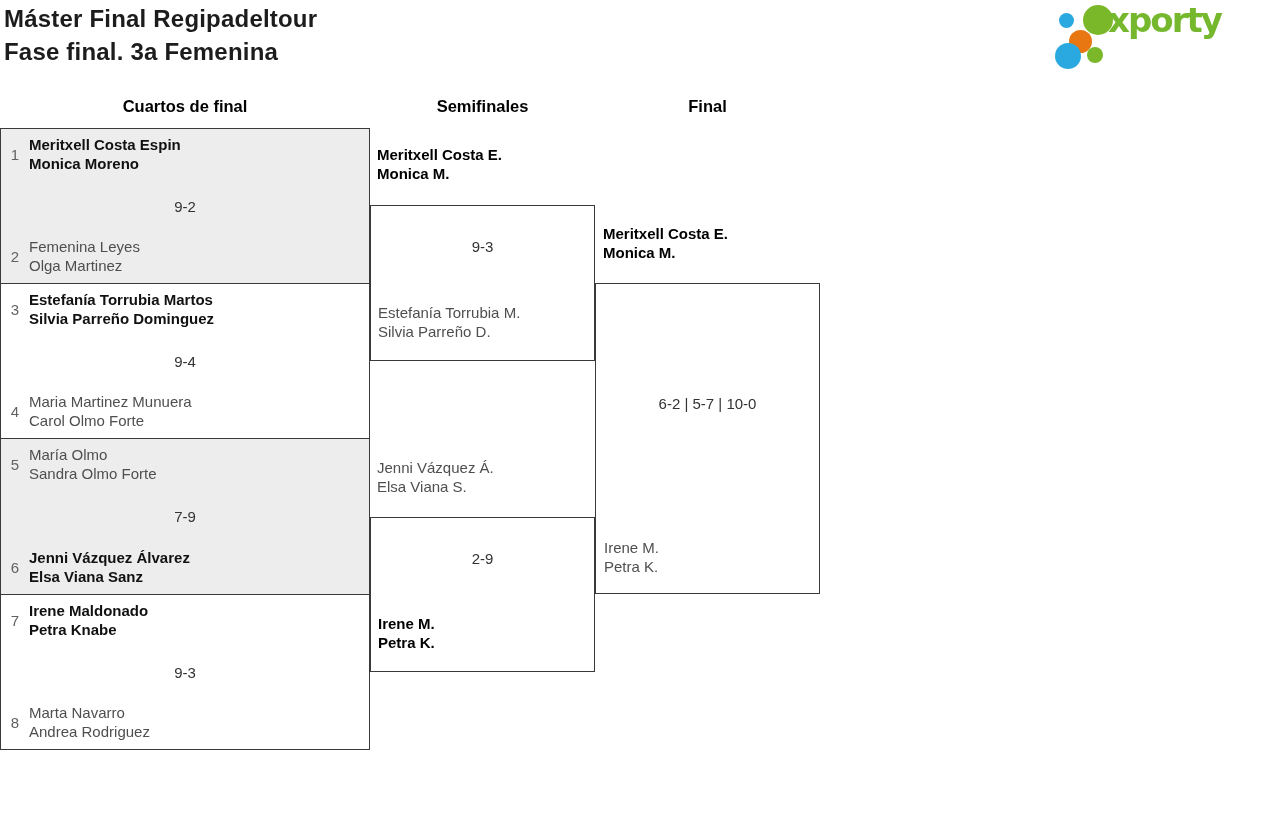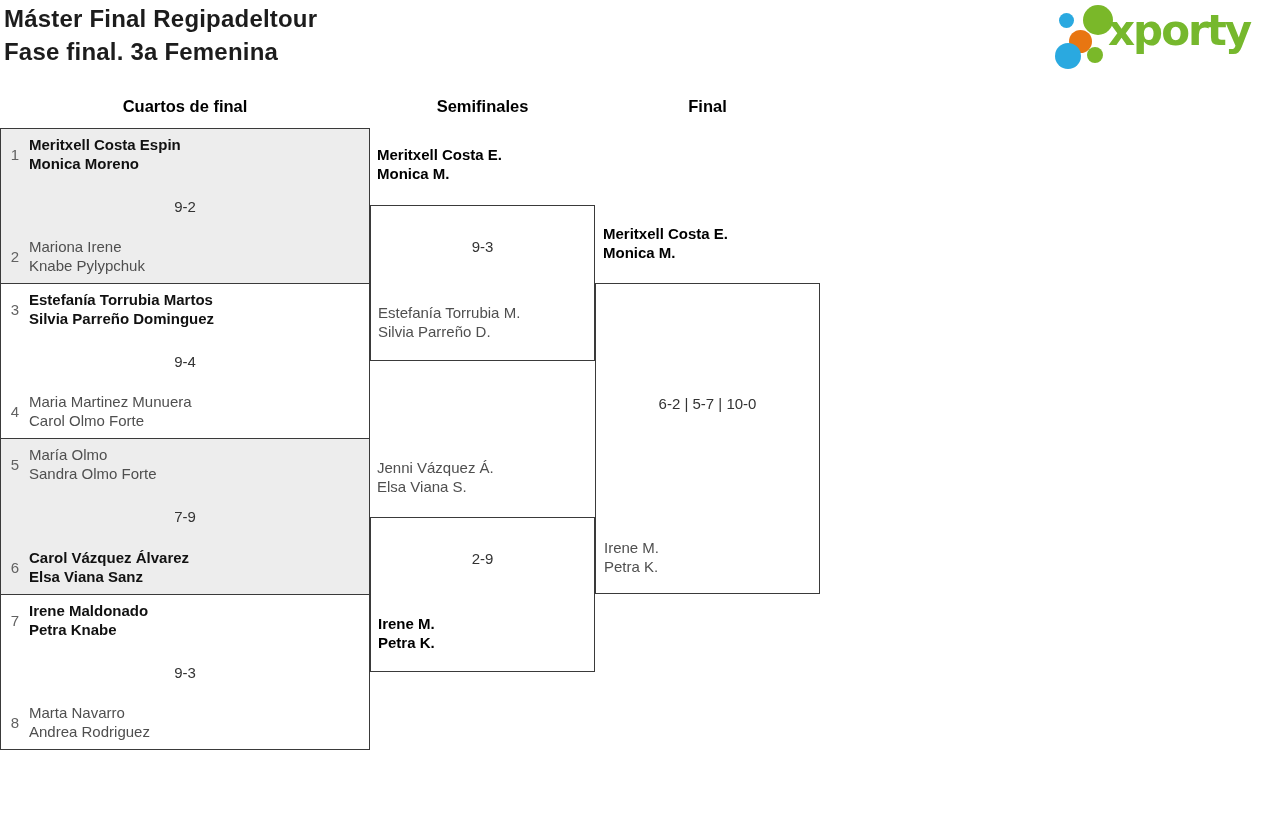--- a/index.html
+++ b/index.html
@@ -32,22 +32,22 @@
   .logo { position: absolute; left: 1048px; top: 0; width: 232px; height: 72px; }
   .logo .dot { position: absolute; border-radius: 50%; }
   .dot-blue-sm  { left: 11px; top: 13px; width: 15px; height: 15px; background: #2aa9e0; }
   .dot-green-lg { left: 35px; top: 5px;  width: 30px; height: 30px; background: #7ab829; }
   .dot-orange   { left: 21px; top: 30px; width: 23px; height: 23px; background: #e87611; }
   .dot-blue-lg  { left: 7px;  top: 43px; width: 26px; height: 26px; background: #2aa9e0; }
   .dot-green-sm { left: 39px; top: 47px; width: 16px; height: 16px; background: #7ab829; }
   .logo-text {
     position: absolute;
     left: 60px;
-    top: 6px;
-    font-size: 42px;
+    top: 0;
+    font-size: 34px;
     font-weight: 800;
     letter-spacing: -2px;
     color: #76b82d;
     font-family: "DejaVu Sans", "Liberation Sans", sans-serif;
   }
 
   
   .round-header {
     position: absolute;
     top: 97px;
@@ -163,22 +163,22 @@
 
   <div class="match qf qf1 shaded">
     <div class="seed seed-top">1</div>
     <div class="team team-top-slot winner">
       <div>Meritxell Costa Espin</div>
       <div>Monica Moreno</div>
     </div>
     <div class="score">9-2</div>
     <div class="seed seed-bottom">2</div>
     <div class="team team-bottom-slot">
-      <div>Mariona Irene</div>
-      <div>Knabe Pylypchuk</div>
+      <div>Femenina Leyes</div>
+      <div>Olga Martinez</div>
     </div>
   </div>
 
   <div class="match qf qf2 open">
     <div class="seed seed-top">3</div>
     <div class="team team-top-slot winner">
       <div>Estefanía Torrubia Martos</div>
       <div>Silvia Parreño Dominguez</div>
     </div>
     <div class="score">9-4</div>
@@ -191,21 +191,21 @@
 
   <div class="match qf qf3 shaded">
     <div class="seed seed-top">5</div>
     <div class="team team-top-slot">
       <div>María Olmo</div>
       <div>Sandra Olmo Forte</div>
     </div>
     <div class="score">7-9</div>
     <div class="seed seed-bottom">6</div>
     <div class="team team-bottom-slot winner">
-      <div>Carol Vázquez Álvarez</div>
+      <div>Jenni Vázquez Álvarez</div>
       <div>Elsa Viana Sanz</div>
     </div>
   </div>
 
   <div class="match qf qf4 open">
     <div class="seed seed-top">7</div>
     <div class="team team-top-slot winner">
       <div>Irene Maldonado</div>
       <div>Petra Knabe</div>
     </div>

